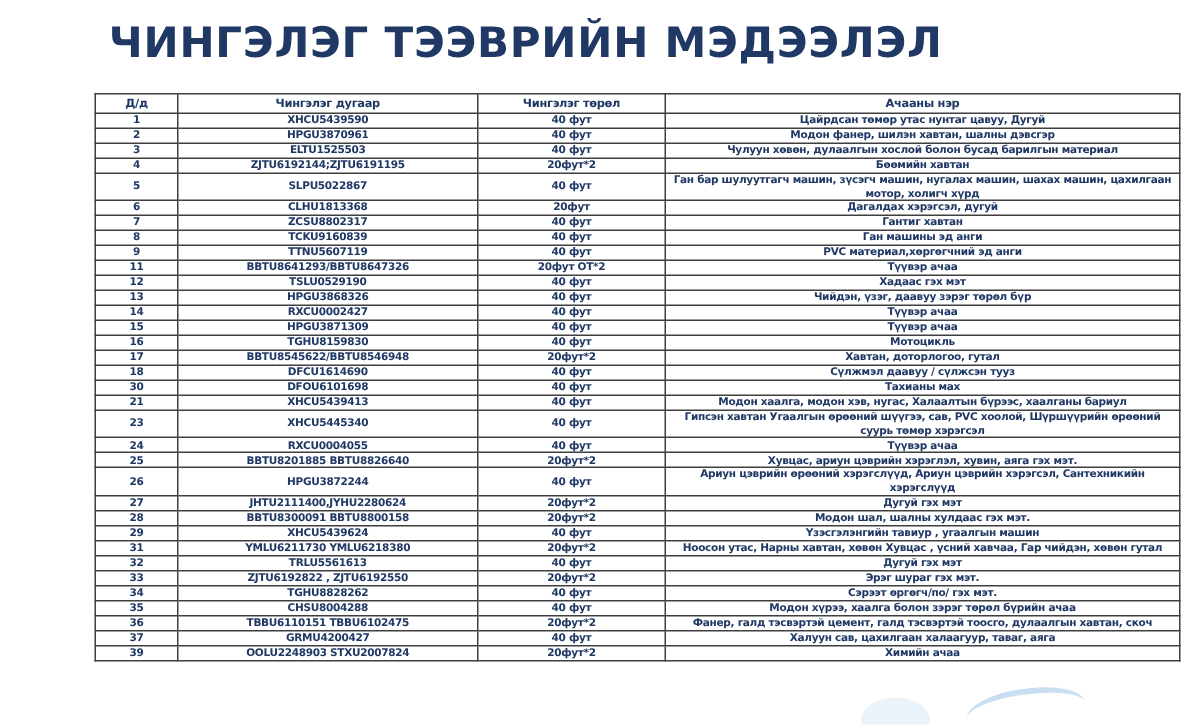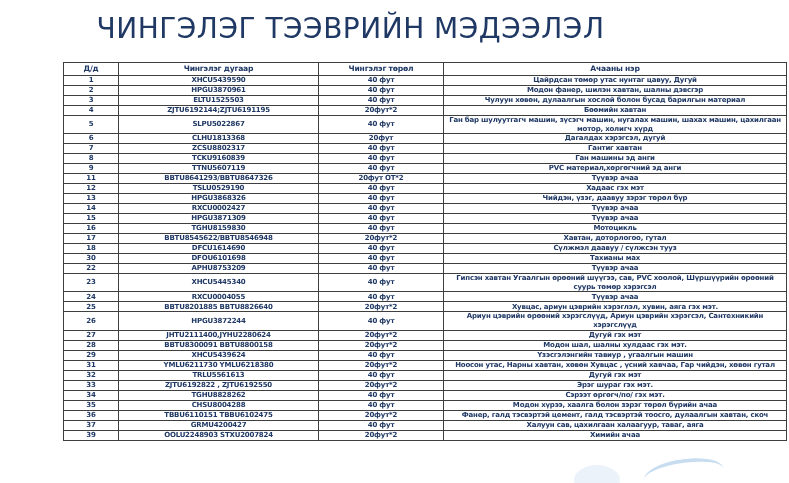--- a/index.html
+++ b/index.html
@@ -2,21 +2,21 @@
 <html><head>
 <meta charset="utf-8">
 <style>
   html,body{margin:0;padding:0;}
   body{
     width:789px;height:483px;background:#ffffff;position:relative;overflow:hidden;
     font-family:"DejaVu Sans","Liberation Sans",sans-serif;
   }
   .page-title{
     position:absolute;top:12px;left:0;width:701px;text-align:center;
-    color:#1f3864;font-weight:normal;font-size:28px;letter-spacing:0.5px;
+    color:#1f3864;font-weight:bold;font-size:28px;letter-spacing:0.5px;
   }
   table.info{
     position:absolute;left:63px;top:62px;width:723px;
     border-collapse:collapse;table-layout:fixed;
   }
   table.info th, table.info td{
     border:1px solid #3f3f3f;
     color:#1f3864;font-weight:bold;text-align:center;vertical-align:middle;
     font-size:7px;line-height:8.6px;padding:0 2px;letter-spacing:-0.2px;
     word-wrap:break-word;
@@ -164,24 +164,24 @@
         <td>40 фут</td>
         <td>Сүлжмэл даавуу / сүлжсэн тууз</td>
       </tr>
       <tr>
         <td>30</td>
         <td>DFOU6101698</td>
         <td>40 фут</td>
         <td>Тахианы мах</td>
       </tr>
       <tr>
-        <td>22</td>
-        <td>APHU8753209</td>
-        <td>40 фут</td>
-        <td>Түүвэр ачаа</td>
+        <td>21</td>
+        <td>XHCU5439413</td>
+        <td>40 фут</td>
+        <td>Модон хаалга, модон хэв, нугас, Халаалтын бүрээс, хаалганы бариул</td>
       </tr>
       <tr>
         <td>23</td>
         <td>XHCU5445340</td>
         <td>40 фут</td>
         <td>Гипсэн хавтан Угаалгын өрөөний шүүгээ, сав, PVC хоолой, Шүршүүрийн өрөөний суурь төмөр хэрэгсэл</td>
       </tr>
       <tr>
         <td>24</td>
         <td>RXCU0004055</td>

